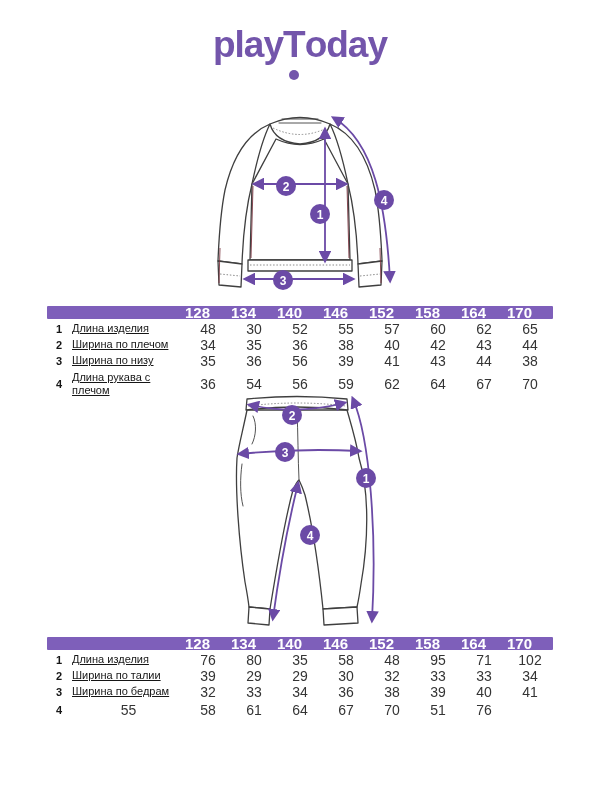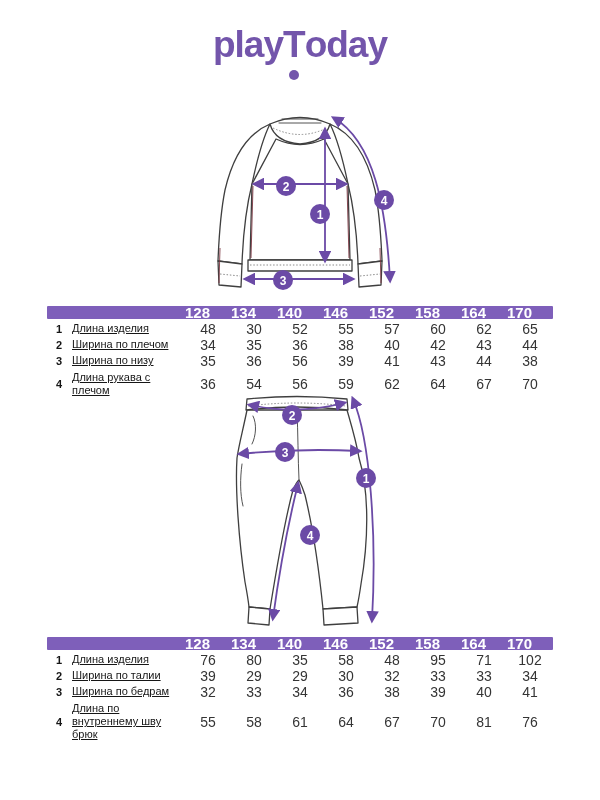--- a/index.html
+++ b/index.html
@@ -273,26 +273,25 @@
           <div class="tval">33</div>
           <div class="tval">34</div>
           <div class="tval">36</div>
           <div class="tval">38</div>
           <div class="tval">39</div>
           <div class="tval">40</div>
           <div class="tval">41</div>
         </div>
         <div class="trow">
           <div class="tnum">4</div>
-          <div class="tlbl">Длина по внутреннему шву брюк</div>
           <div class="tval">55</div>
           <div class="tval">58</div>
           <div class="tval">61</div>
           <div class="tval">64</div>
           <div class="tval">67</div>
           <div class="tval">70</div>
-          <div class="tval">81</div>
+          <div class="tval">51</div>
           <div class="tval">76</div>
         </div>
       </div>
   </div>
 
 </div>
 
 </body></html>

